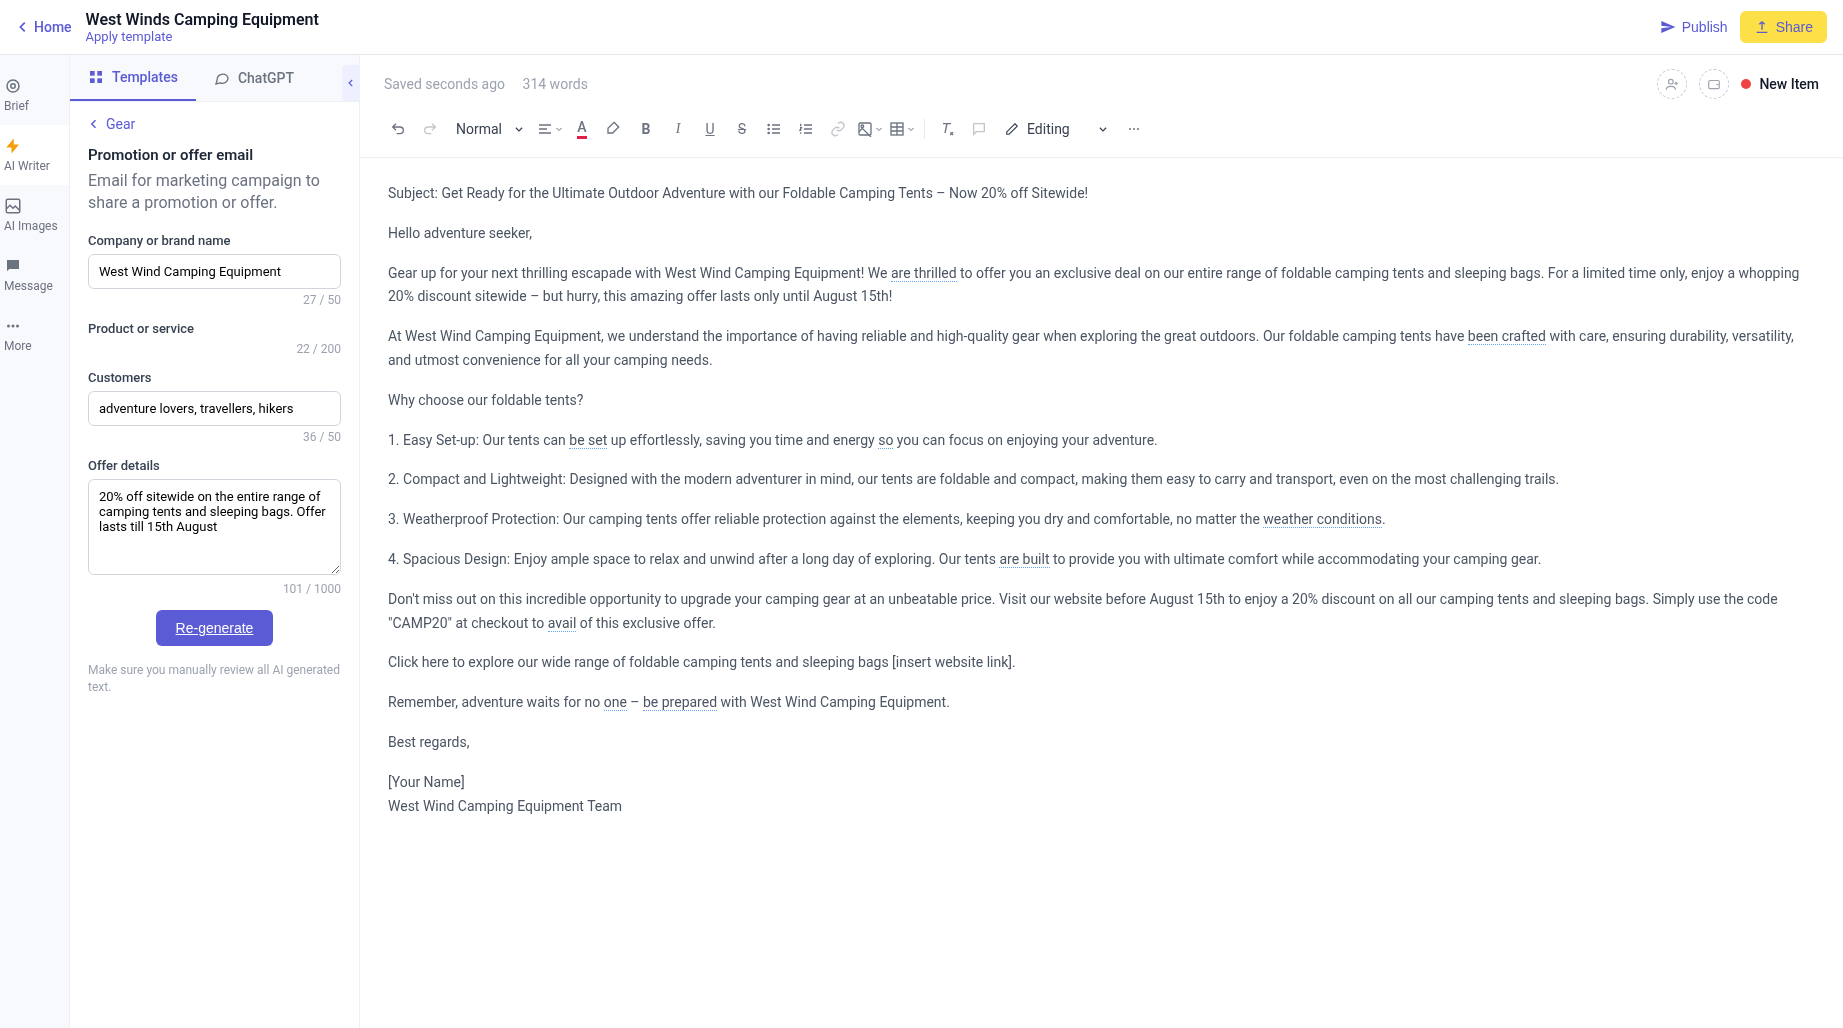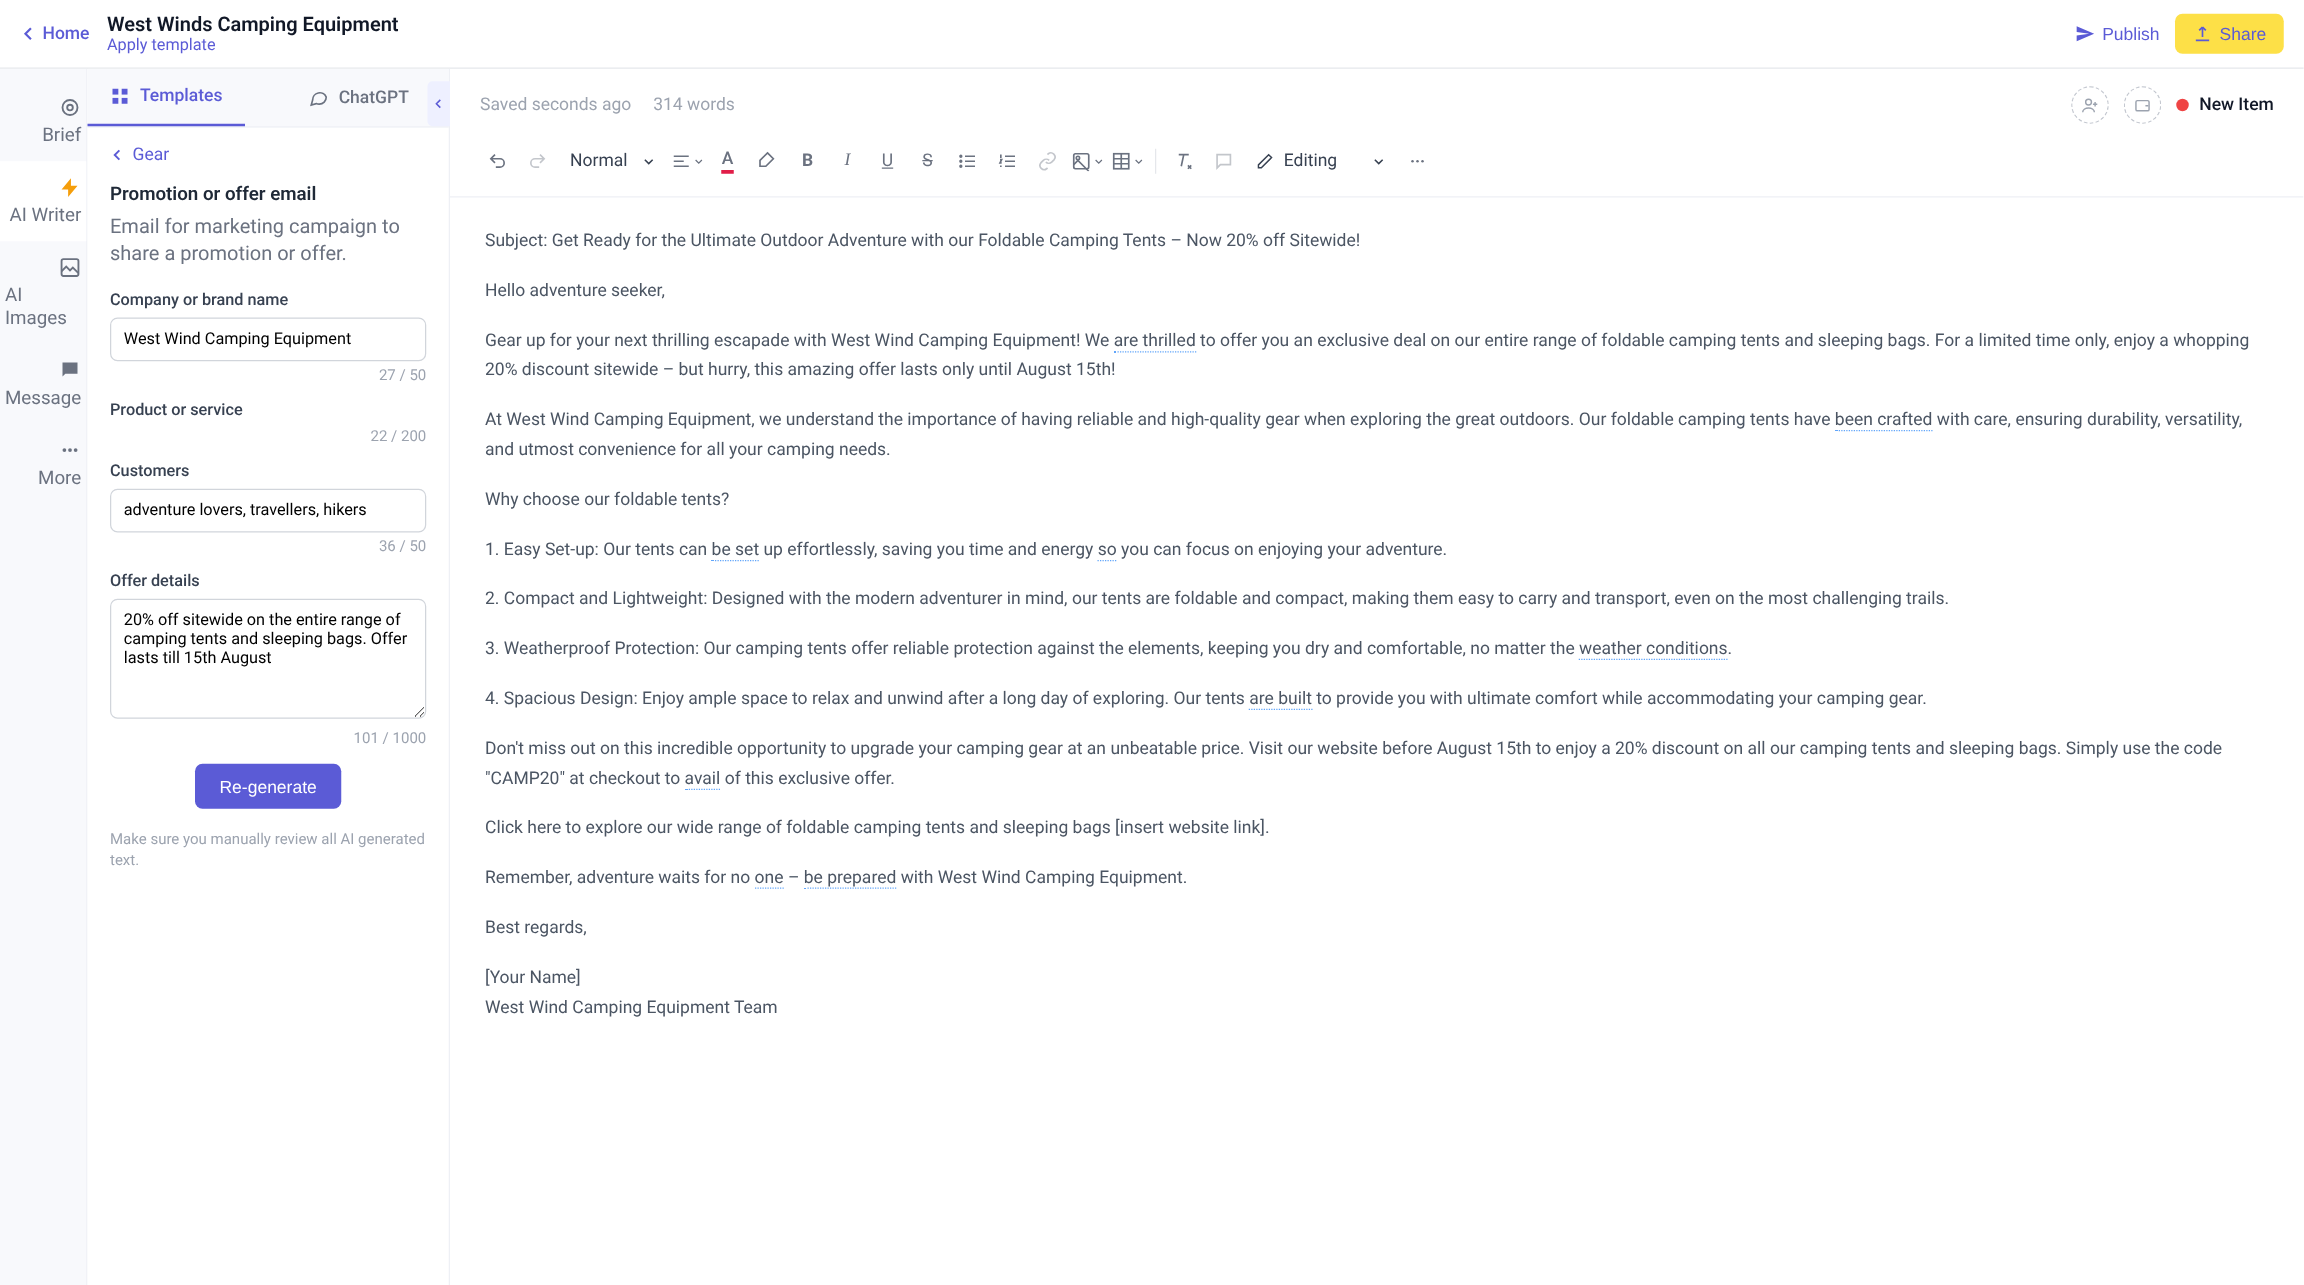--- a/index.html
+++ b/index.html
@@ -10,39 +10,39 @@
 .home-link { color: #5b5bd6; font-weight: 500; display: flex; align-items: center; gap: 4px; cursor: pointer; }
 .home-link svg { width: 14px; height: 14px; }
 .title-block { display: flex; flex-direction: column; }
 .title-block h1 { font-size: 16px; font-weight: 600; color: #111827; }
 .apply-tmpl { color: #5b5bd6; font-size: 13px; cursor: pointer; }
 .topbar-right { display: flex; align-items: center; gap: 12px; }
 .publish-btn { color: #5b5bd6; display: flex; align-items: center; gap: 6px; cursor: pointer; font-weight: 500; background: none; border: none; font-size: 14px; }
 .share-btn { background: #fde047; color: #5b5bd6; border: none; border-radius: 6px; padding: 8px 14px; display: flex; align-items: center; gap: 6px; cursor: pointer; font-weight: 500; font-size: 14px; }
 .main { display: flex; flex: 1; overflow: hidden; }
 .rail { width: 70px; background: #f8f9fc; border-right: 1px solid #eef0f5; display: flex; flex-direction: column; padding-top: 10px; }
-.rail-item { display: flex; flex-direction: column; align-items: flex-end; justify-content: center; padding: 12px 4px; cursor: pointer; color: #6b7280; font-size: 15px; gap: 4px; }
+.rail-item { display: flex; flex-direction: column; align-items: flex-start; justify-content: center; padding: 12px 4px; cursor: pointer; color: #6b7280; font-size: 12px; gap: 4px; }
 .rail-item.active { background: #fff; }
 .rail-item.active .rail-icon { color: #f59e0b; }
 .rail-icon { width: 18px; height: 18px; color: #6b7280; }
 .sidebar { width: 290px; background: #fff; border-right: 1px solid #eef0f5; display: flex; flex-direction: column; position: relative; }
-.tabs { display: flex; border-bottom: 1px solid #eef0f5; background: #f8f9fc; gap: 33px; }
+.tabs { display: flex; border-bottom: 1px solid #eef0f5; background: #f8f9fc; }
 .tab { flex: none; padding: 14px 18px; display: flex; align-items: center; gap: 8px; cursor: pointer; color: #6b7280; font-weight: 500; }
 .tab.active { color: #5b5bd6; border-bottom: 2px solid #5b5bd6; }
 .collapse-btn { position: absolute; right: -1px; top: 10px; width: 18px; height: 36px; background: #eef0ff; border-radius: 4px 0 0 4px; display: flex; align-items: center; justify-content: center; cursor: pointer; color: #5b5bd6; }
 .panel { padding: 14px 18px; overflow-y: auto; flex: 1; }
 .back-link { color: #5b5bd6; display: flex; align-items: center; gap: 6px; cursor: pointer; margin-bottom: 14px; }
 .panel h2 { font-size: 15px; font-weight: 600; margin-bottom: 6px; }
 .panel .desc { color: #6b7280; font-size: 16px; margin-bottom: 18px; line-height: 1.4; }
 .field { margin-bottom: 14px; }
 .field label { display: block; font-weight: 500; font-size: 13px; margin-bottom: 6px; color: #374151; }
 .field input, .field textarea { width: 100%; border: 1px solid #d1d5db; border-radius: 6px; padding: 9px 10px; font-size: 13px; font-family: inherit; resize: vertical; }
 .field textarea { min-height: 70px; }
 .counter { text-align: right; font-size: 12px; color: #9ca3af; margin-top: 4px; }
-.regen-btn { display: block; margin: 10px auto 0; background: #5b5bd6; color: #fff; border: none; border-radius: 6px; padding: 10px 20px; font-weight: 500; cursor: pointer; font-size: 14px; }
+.regen-btn { display: block; margin: 10px auto 0; background: #5b5bd6; color: #fff; border: none; border-radius: 6px; padding: 10px 20px; font-weight: 500; cursor: pointer; font-size: 14px; text-decoration: underline; }
 .note { color: #9ca3af; font-size: 12px; margin-top: 16px; line-height: 1.4; }
 .editor-wrap { flex: 1; display: flex; flex-direction: column; overflow: hidden; }
 .ed-top { display: flex; justify-content: space-between; align-items: center; padding: 14px 24px 8px; }
 .saved { color: #9ca3af; font-size: 14px; }
 .words { color: #9ca3af; font-size: 14px; margin-left: 14px; }
 .ed-top-right { display: flex; align-items: center; gap: 12px; }
 .circ { width: 30px; height: 30px; border: 1px dashed #c4c8d0; border-radius: 50%; display: flex; align-items: center; justify-content: center; color: #9ca3af; cursor: pointer; }
 .new-item { display: flex; align-items: center; gap: 8px; font-weight: 500; color: #111827; }
 .red-dot { width: 10px; height: 10px; background: #ef4444; border-radius: 50%; }
 .toolbar { display: flex; align-items: center; gap: 4px; padding: 8px 24px 14px; border-bottom: 1px solid #eef0f5; }

